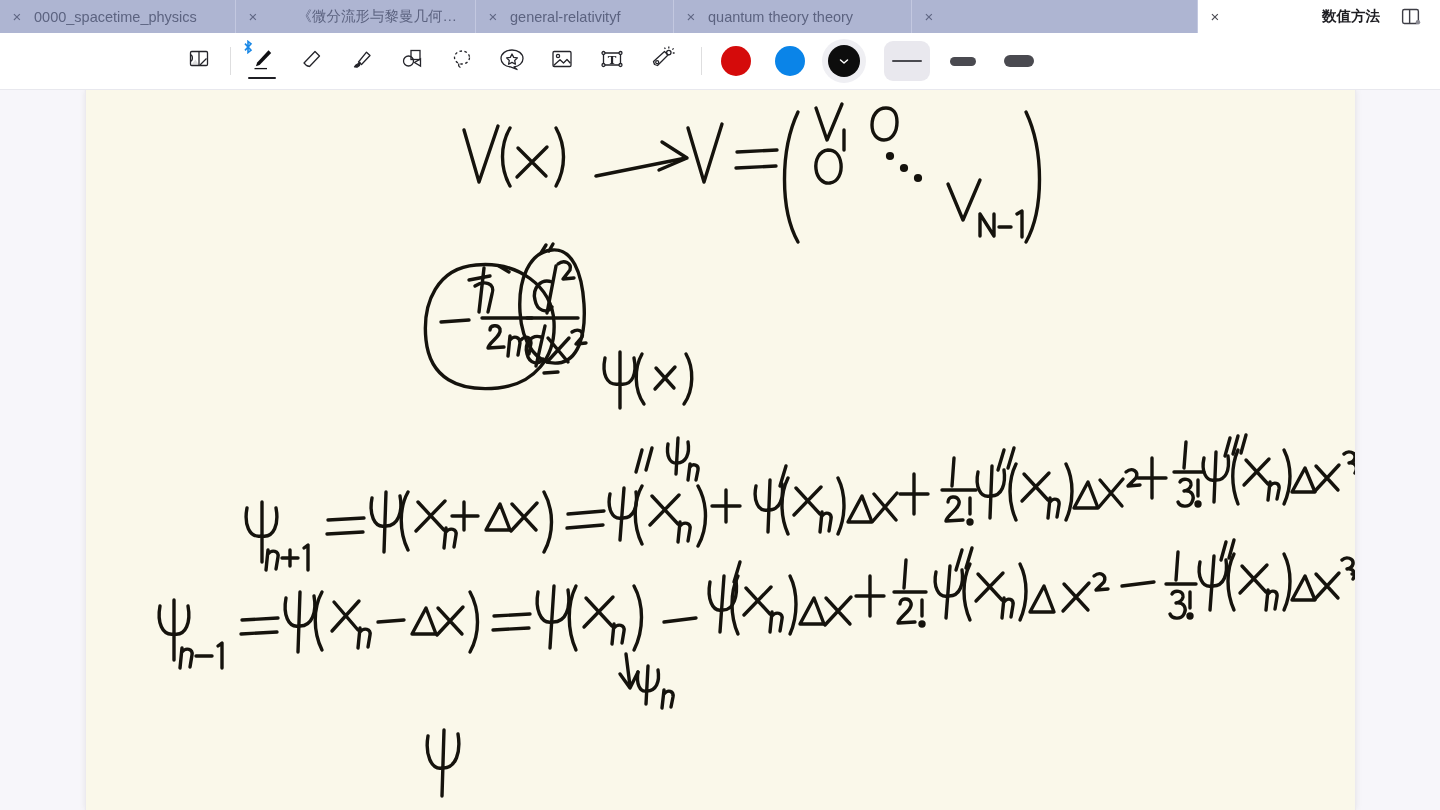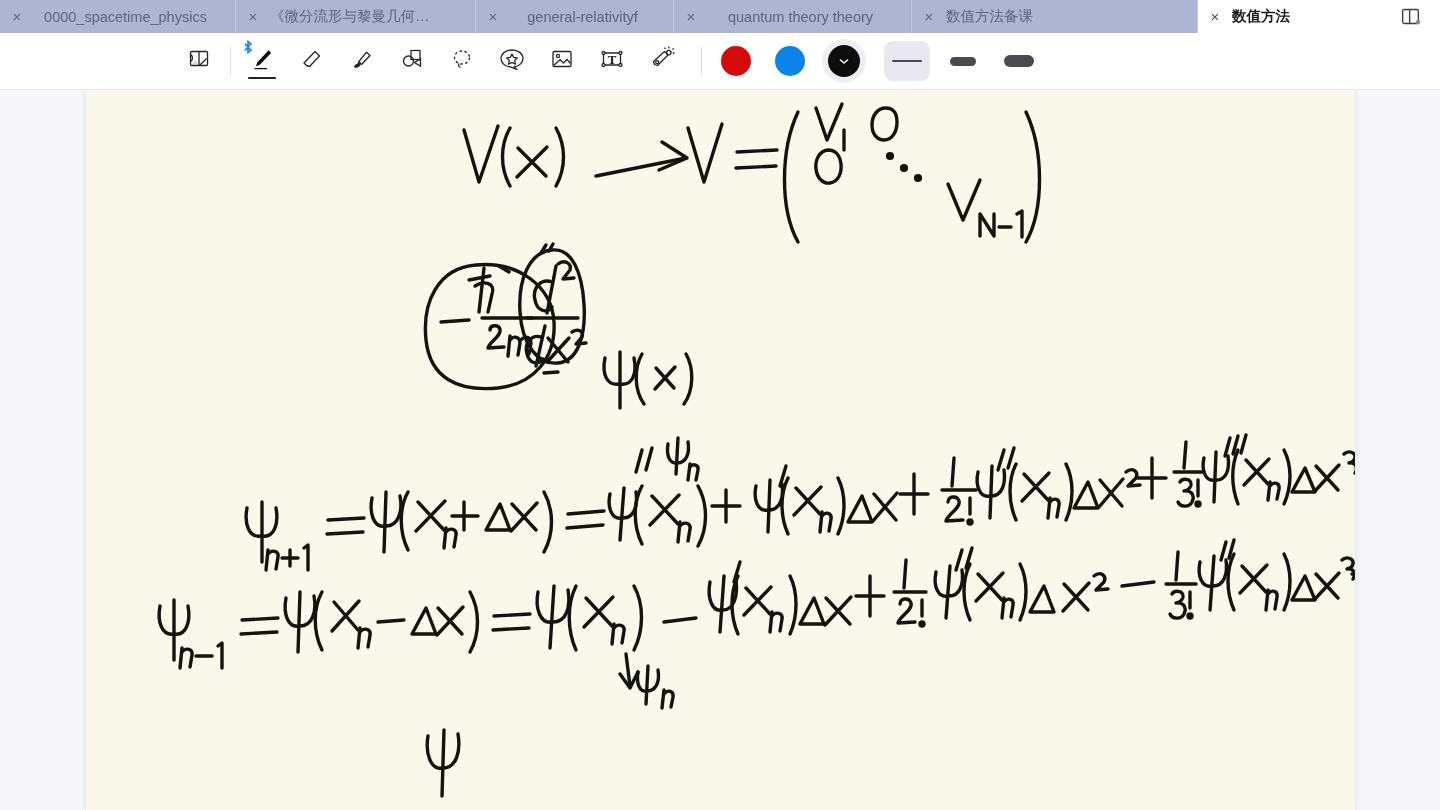--- a/index.html
+++ b/index.html
@@ -30,38 +30,38 @@
     overflow: hidden;
   }
   .tab .tab-close {
     width: 34px; min-width: 34px;
     display: flex; align-items: center; justify-content: center;
     font-size: 15px; line-height: 1;
     color: #5f6683;
   }
   .tab .tab-label {
     flex: 1 1 auto;
-    text-align: left;
+    text-align: right;
     padding-right: 18px;
     overflow: hidden; text-overflow: ellipsis;
   }
   .tab.active {
     background: #ffffff;
     color: #1d1d22;
     border-right: none;
     font-weight: 600;
   }
   .tab.active .tab-close { color: #4a4a52; font-weight: 400; }
   .tab.t1 { width: 236px; }
   .tab.t2 { width: 240px; }
   .tab.t3 { width: 198px; }
   .tab.t4 { width: 238px; }
   .tab.t5 { width: 286px; }
   .tab.t6 { width: 200px; }
-  .tab.t1 .tab-label, .tab.t3 .tab-label, .tab.t4 .tab-label { text-align: center; padding-left: 0; }
+  .tab.t1 .tab-label, .tab.t3 .tab-label, .tab.t4 .tab-label { text-align: left; padding-left: 0; }
 
   .panel-btn {
     position: absolute; right: 10px; top: 0;
     width: 40px; height: 33px;
     display: flex; align-items: center; justify-content: center;
   }
 
   
   .toolbar {
     position: absolute; left: 0; top: 33px;
@@ -150,21 +150,20 @@
     <div class="tab t3">
       <span class="tab-close">×</span>
       <span class="tab-label">general-relativityf</span>
     </div>
     <div class="tab t4">
       <span class="tab-close">×</span>
       <span class="tab-label">quantum theory theory</span>
     </div>
     <div class="tab t5">
       <span class="tab-close">×</span>
-      <span class="tab-label">数值方法备课</span>
     </div>
     <div class="tab t6 active">
       <span class="tab-close">×</span>
       <span class="tab-label">数值方法</span>
     </div>
 
     <div class="panel-btn">
       <svg width="21" height="21" viewBox="0 0 24 24" fill="none" stroke="#3d3d45" stroke-width="1.6">
         <rect x="3" y="4" width="18" height="16" rx="2"></rect>
         <line x1="11" y1="4" x2="11" y2="20"></line>

